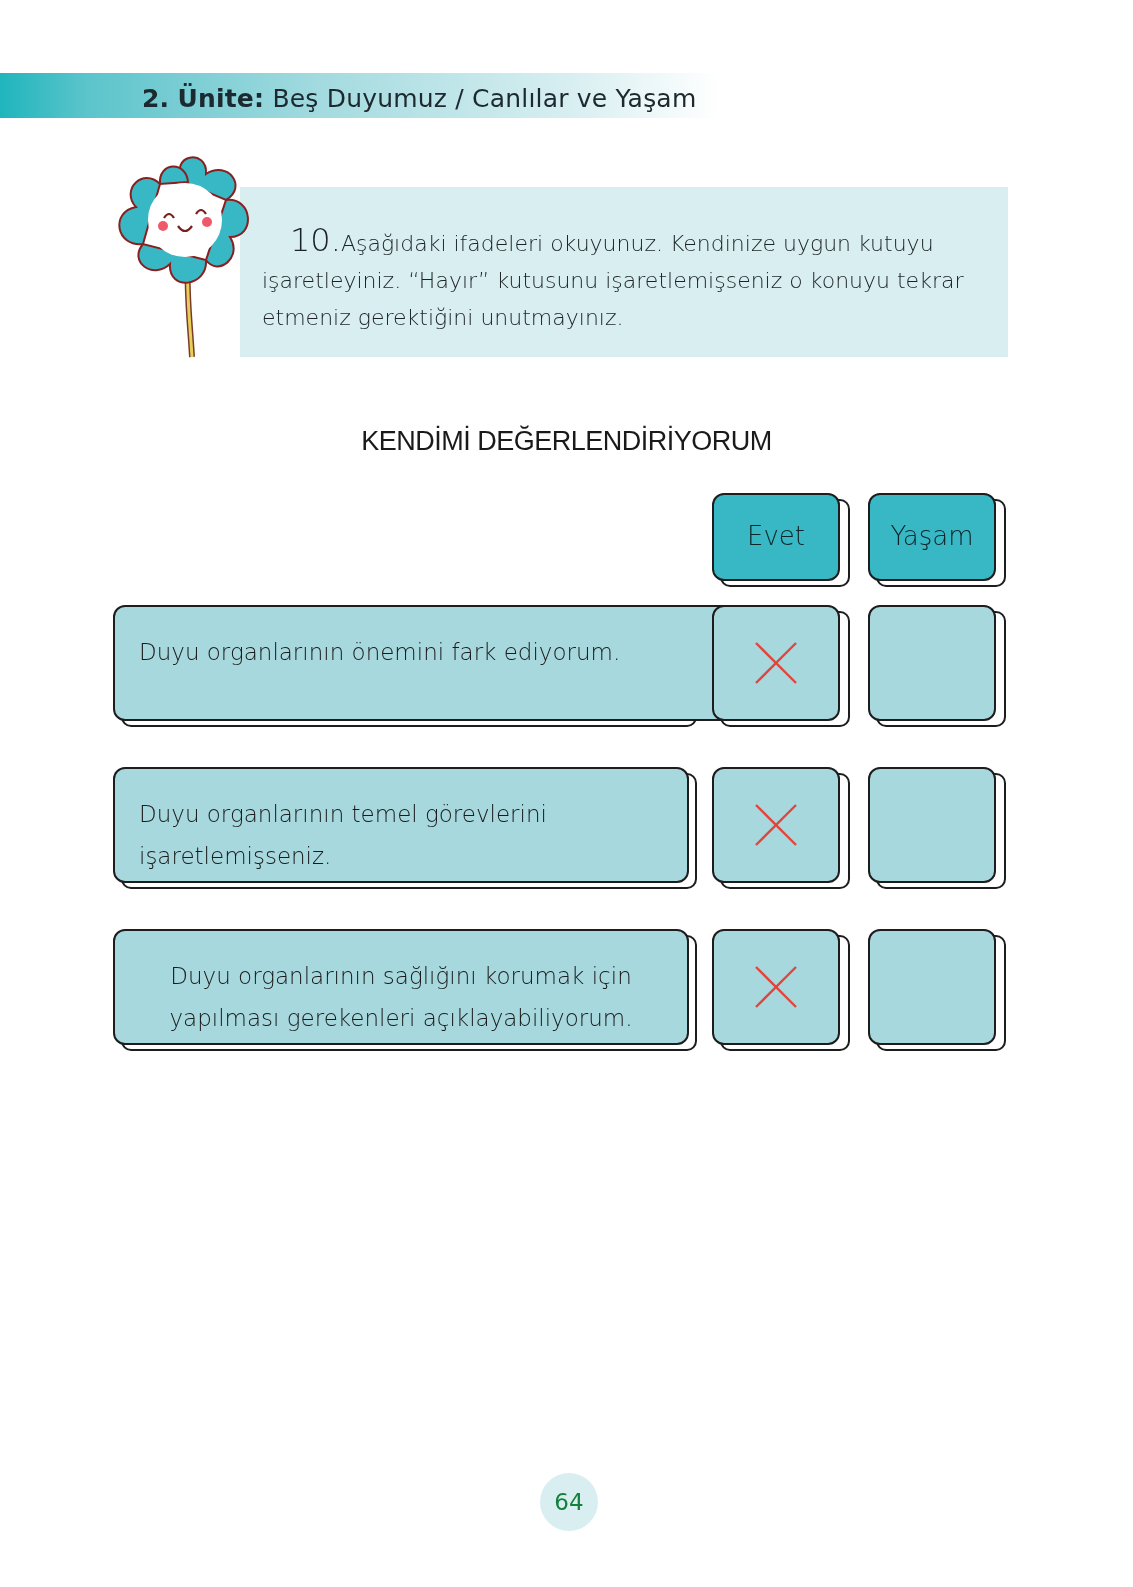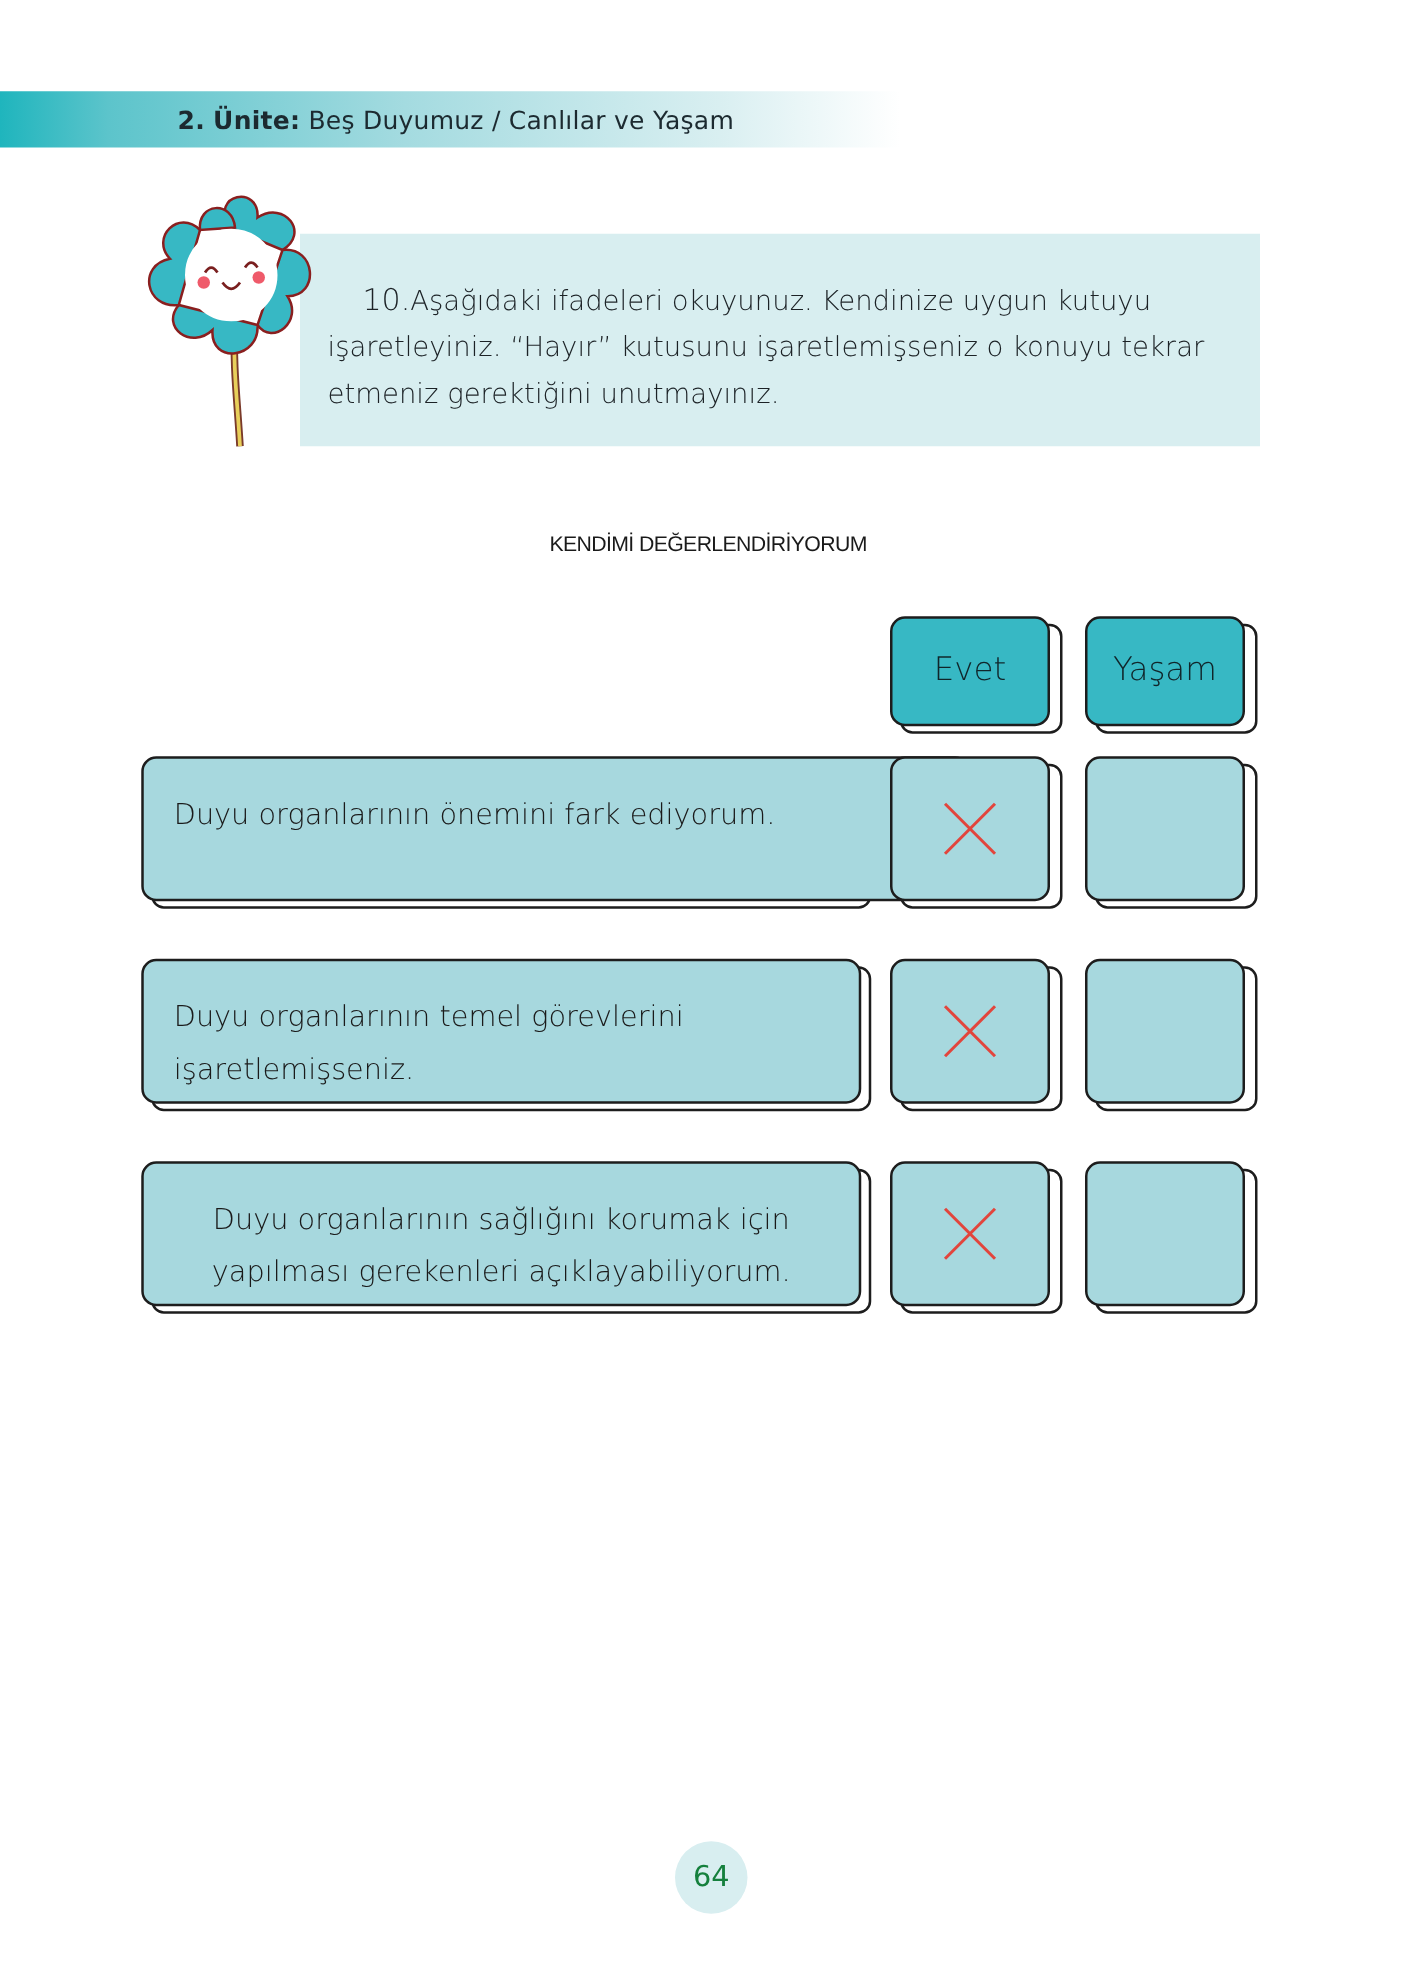--- a/index.html
+++ b/index.html
@@ -1,33 +1,33 @@
 <!DOCTYPE html>
 <html><head>
   <meta charset="utf-8">
   <style>
     html, body { margin:0; padding:0; background:#ffffff; }
     body { width:1133px; height:1587px; position:relative; overflow:hidden;
            font-family:"DejaVu Sans", sans-serif; color:#222; }
 
     .header-band { position:absolute; left:0; top:73px; width:720px; height:45px;
       background:linear-gradient(90deg,#1fb5bd 0%, #5cc4cb 12%, #a4dbe0 45%, #d9eff1 80%, #ffffff 100%); }
-    .header-text { position:absolute; left:142px; top:84px; font-size:20px; color:#1c2a30;
+    .header-text { position:absolute; left:142px; top:84px; font-size:25px; color:#1c2a30;
       font-family:"DejaVu Sans", sans-serif; letter-spacing:0.2px; white-space:nowrap; }
     .header-text b { font-weight:bold; }
 
     .instr-box { position:absolute; left:240px; top:187px; width:768px; height:170px; background:#d8eef0; }
     .instr-text { position:absolute; left:262px; top:222px; width:740px; font-size:22px; line-height:37px;
       color:#1c2226; font-family:"DejaVu Sans", sans-serif; font-weight:300; }
-    .instr-text .num { font-size:24px; margin-left:28px; }
+    .instr-text .num { font-size:32px; margin-left:28px; }
 
     .flower { position:absolute; left:108px; top:152px; width:150px; height:210px; }
 
     .section-title { position:absolute; left:0; width:1133px; top:426px; text-align:center;
-      font-size:17px; color:#1a1a1a; letter-spacing:-0.5px; font-family:"Liberation Sans", sans-serif; }
+      font-size:27px; color:#1a1a1a; letter-spacing:-0.5px; font-family:"Liberation Sans", sans-serif; }
 
     .card { position:absolute;padding-left:24px; }
     .card .back { position:absolute; border:2px solid #1d1d1d; border-radius:10px; background:#fff; }
     .card .front { position:absolute; border:2px solid #1d1d1d; border-radius:12px; background:#a7d8de; box-sizing:border-box; }
     .card.head .front { background:#37b8c4; }
 
     .head-label { position:absolute; width:100%; top:26px; text-align:center; font-size:26px; color:#10252a;
       font-family:"DejaVu Sans", sans-serif; font-weight:300; }
 
     .stmt-text { position:absolute; left:24px; top:24px; right:24px; font-size:23px; line-height:42px; color:#1a1a1a;

